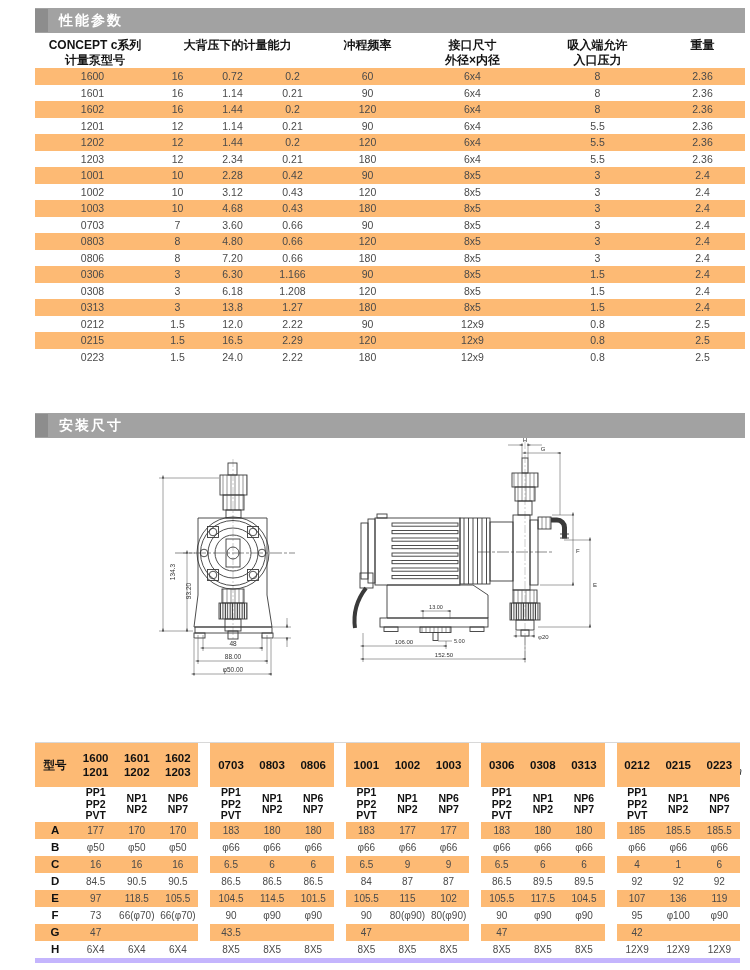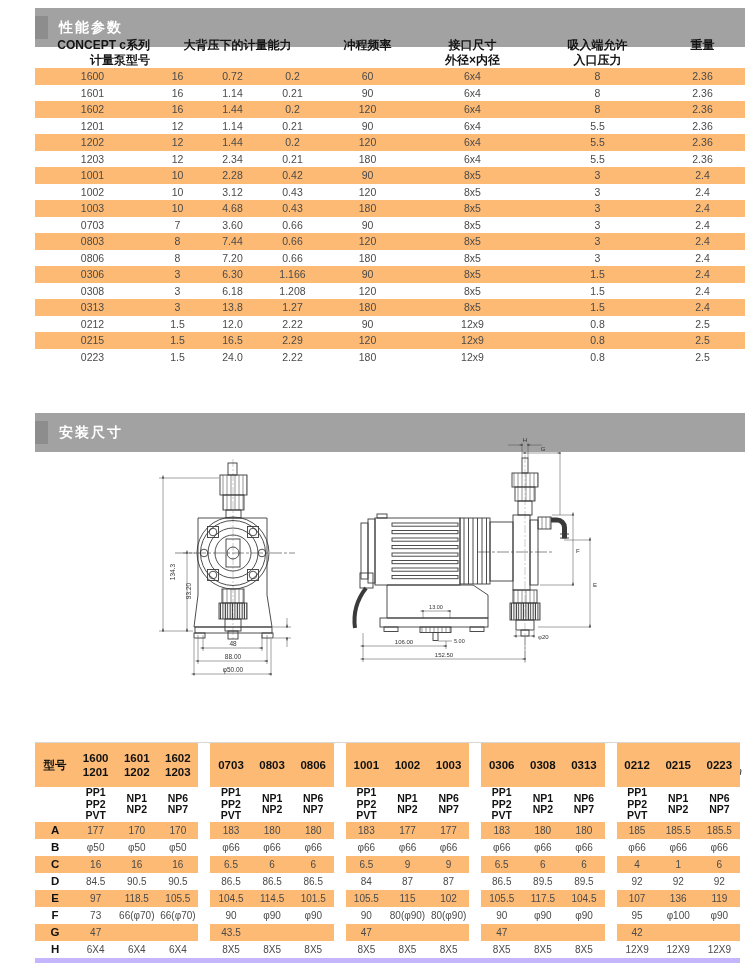--- a/index.html
+++ b/index.html
@@ -1,27 +1,27 @@
 <!DOCTYPE html>
 <html><head>
 <meta charset="utf-8">
 <style>
   html,body{margin:0;padding:0;background:#fff;}
   .page{position:relative;width:750px;height:970px;background:#ffffff;overflow:hidden;
         font-family:"Liberation Sans","DejaVu Sans",sans-serif;}
-  .section-bar{position:absolute;left:35px;width:710px;height:39px;background:#a2a2a2;
+  .section-bar{position:absolute;left:35px;width:710px;height:25px;background:#a2a2a2;
                display:flex;align-items:center;}
   .bar-accent{width:13px;height:23px;background:#8d8d8d;flex:0 0 13px;}
   .bar-title{color:#ffffff;font-weight:bold;font-size:14px;margin-left:11px;letter-spacing:2px;}
   #bar1{top:8px;}
   #bar2{top:413px;}
   table{border-collapse:collapse;table-layout:fixed;}
   #perf{position:absolute;top:35px;left:35px;width:710px;}
   #perf th{font-weight:bold;color:#141414;font-size:12px;vertical-align:top;padding:3px 0 0;line-height:15px;text-align:center;}
-  #perf th.model{text-align:right;padding-left:5px;}
+  #perf th.model{text-align:center;padding-left:5px;}
   #perf tr.units th{font-size:11.5px;padding:1px 0 4px;line-height:14px;}
   #perf tbody td{height:16.5px;text-align:center;font-size:10.5px;color:#4a4a4a;padding:0;}
   tr.shade{background:#fdba74;}
   #unit-note{position:absolute;top:764px;right:8px;font-size:11px;color:#333;font-style:italic;}
   #dims{position:absolute;top:742px;left:35px;width:705px;border-top:1px solid #d8d8d8;border-bottom:5px solid #c4b5fd;}
   #dims td{text-align:center;font-size:10px;color:#4a4a4a;white-space:pre-line;padding:0;overflow:visible;}
   #dims td.rowlbl{font-weight:bold;color:#111;font-size:11.5px;}
   #dims tr.mdl td{font-weight:bold;color:#111;font-size:11.5px;height:44px;line-height:14px;}
   #dims tr.mat td{font-weight:bold;color:#111;font-size:10.5px;height:24px;line-height:11.5px;}
   #dims tbody td{height:17px;}
@@ -168,21 +168,21 @@
           <td>3.60</td>
           <td>0.66</td>
           <td>90</td>
           <td>8x5</td>
           <td>3</td>
           <td>2.4</td>
         </tr>
         <tr class="shade">
           <td>0803</td>
           <td>8</td>
-          <td>7.44</td>
+          <td>4.80</td>
           <td>0.66</td>
           <td>120</td>
           <td>8x5</td>
           <td>3</td>
           <td>2.4</td>
         </tr>
         <tr>
           <td>0806</td>
           <td>8</td>
           <td>7.20</td>

